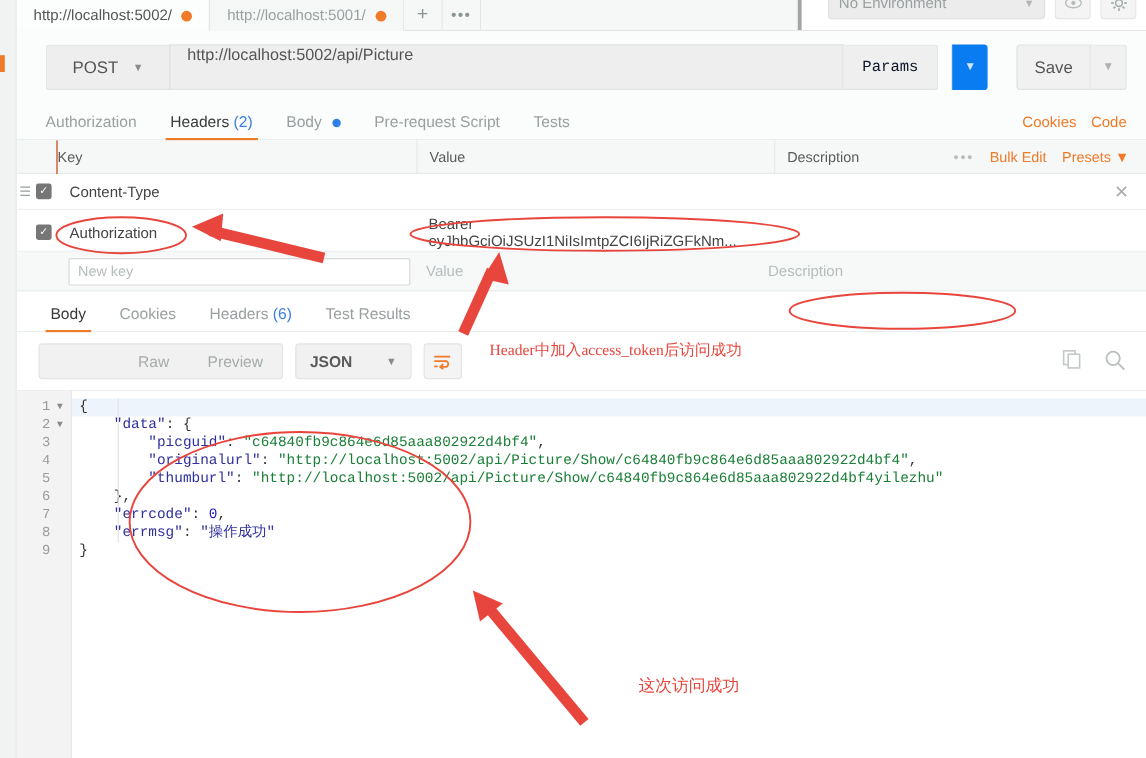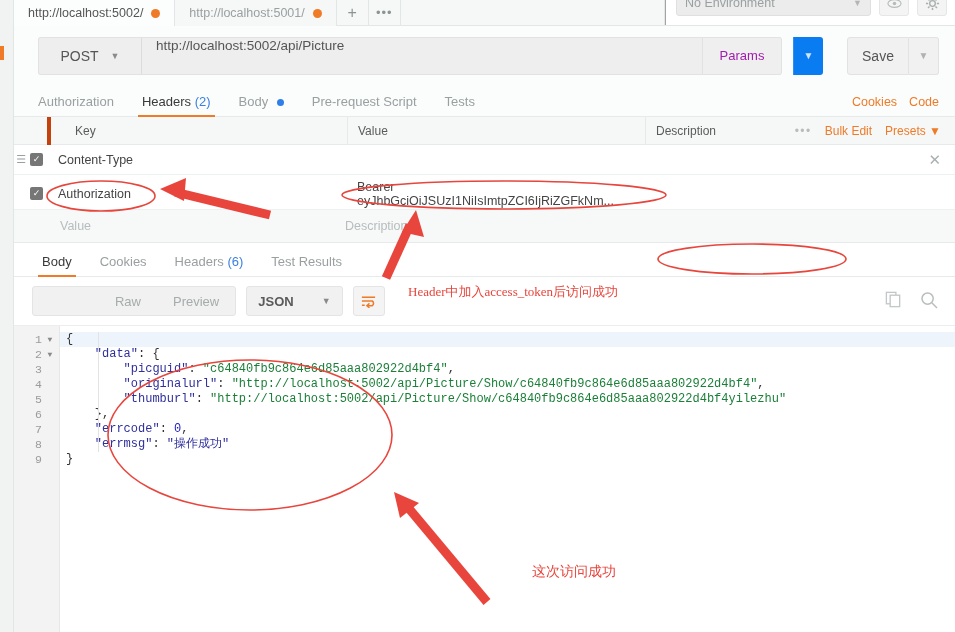--- a/index.html
+++ b/index.html
@@ -47,23 +47,23 @@
     display: flex; align-items: center; justify-content: center;
     width: 32px; border-right: 1px solid #e2e6e6;
     color: #8d9494; font-size: 16px; background: #f6f8f8;
   }
   .rtab-more { letter-spacing: 1px; font-size: 13px; }
   .tabstrip-filler { flex: 1; background: #f6f8f8; border-right: 1px solid #e2e6e6; }
 
   
   .env-zone {
     width: 290px; background: #ffffff;
-    display: flex; align-items: flex-start; gap: 8px;
-    padding: 0 8px 0 10px;
-    border-left: 1px solid #a3a3a3;
+    display: flex; align-items: center; gap: 8px;
+    padding: 0 8px 0 22px;
+    border-left: 3px solid #a3a3a3;
     position: relative; overflow: hidden;
   }
   .env-select {
     flex: 1; height: 26px; background: #ececec; border: 1px solid #e0e0e0;
     border-radius: 3px; color: #9aa0a0; font-size: 12.5px;
     display: flex; align-items: center; padding: 0 8px;
     position: relative; top: -10px;
   }
   .env-caret { margin-left: auto; color: #b5b5b5; font-size: 9px; }
   .env-icon-btn {
@@ -90,21 +90,21 @@
     flex: 1; height: 38px; background: #eeeeee;
     border: 1px solid #e2e2e2; border-left: 1px solid #dcdcdc;
     display: flex; padding: 0 14px;
     font-size: 13.5px; color: #555;
   }
   .params-btn {
     width: 79px; height: 38px; background: #efefef;
     border: 1px solid #e2e2e2; border-left: none;
     border-radius: 0 3px 3px 0;
     display: flex; align-items: center; justify-content: center;
-    font-size: 13px; color: #a21caf;
+    font-size: 13px; color: #0f172a; font-family: Liberation Mono, monospace;
   }
   .send-group { display: flex; margin-left: 11px; }
   .send-btn {
     width: 84px; height: 38px; background: #0a7cf2;
     border-radius: 3px 0 0 3px;
     display: flex; align-items: center; justify-content: center;
     color: #fff; font-size: 14px; font-weight: bold;
   }
   .send-caret {
     width: 30px; height: 38px; background: #0a7cf2;
@@ -151,21 +151,21 @@
     color: #ef7a28; font-size: 12.5px;
   }
 
   
   .thead {
     position: absolute; left: 14px; top: 117px; right: 0; height: 28px;
     background: #f6f8f8; border-bottom: 1px solid #e6eaea;
     display: flex; align-items: center; font-size: 12px; color: #5b5b5b;
   }
   .col-grip { width: 33px; }
-  .col-key { width: 300px; border-left: 4px solid #c2410c; padding-left: 24px; height: 28px; display: flex; align-items: center; }
+  .col-key { width: 300px; border-left: 1px solid #c2410c; padding-left: 0; height: 28px; display: flex; align-items: center; }
   .col-val { width: 298px; border-left: 1px solid #e6eaea; padding-left: 10px; height: 28px; display: flex; align-items: center; }
   .col-desc { flex: 1; border-left: 1px solid #e6eaea; padding-left: 10px; height: 28px; display: flex; align-items: center; }
   .thead-actions {
     margin-left: auto; display: flex; align-items: center; gap: 13px;
     padding-right: 14px; color: #ef7a28; font-size: 12px;
   }
   .dots-3 { color: #b9bcbc; letter-spacing: 1.5px; font-size: 12px; }
 
   .hrow {
     position: absolute; left: 14px; right: 0; height: 30px;
@@ -390,20 +390,21 @@
   <div class="grip">
     <span class="cbox">✓</span>
   </div>
   <div class="cell-key">Authorization</div>
   <div class="cell-val">Bearer eyJhbGciOiJSUzI1NiIsImtpZCI6IjRiZGFkNm...</div>
   <div class="cell-desc"></div>
 </div>
 
 <div class="hrow r3">
   <div class="grip"></div>
+  <div class="newkey-input">New key</div>
   <div class="cell-val ph" style="width:288px;padding-left:13px;">Value</div>
   <div class="cell-desc ph">Description</div>
 </div>
 
 <div class="resptabs">
   <div class="rt active">Body</div>
   <div class="rt">Cookies</div>
   <div class="rt">
     <span>Headers</span>
     <span class="cnt">(6)</span>

